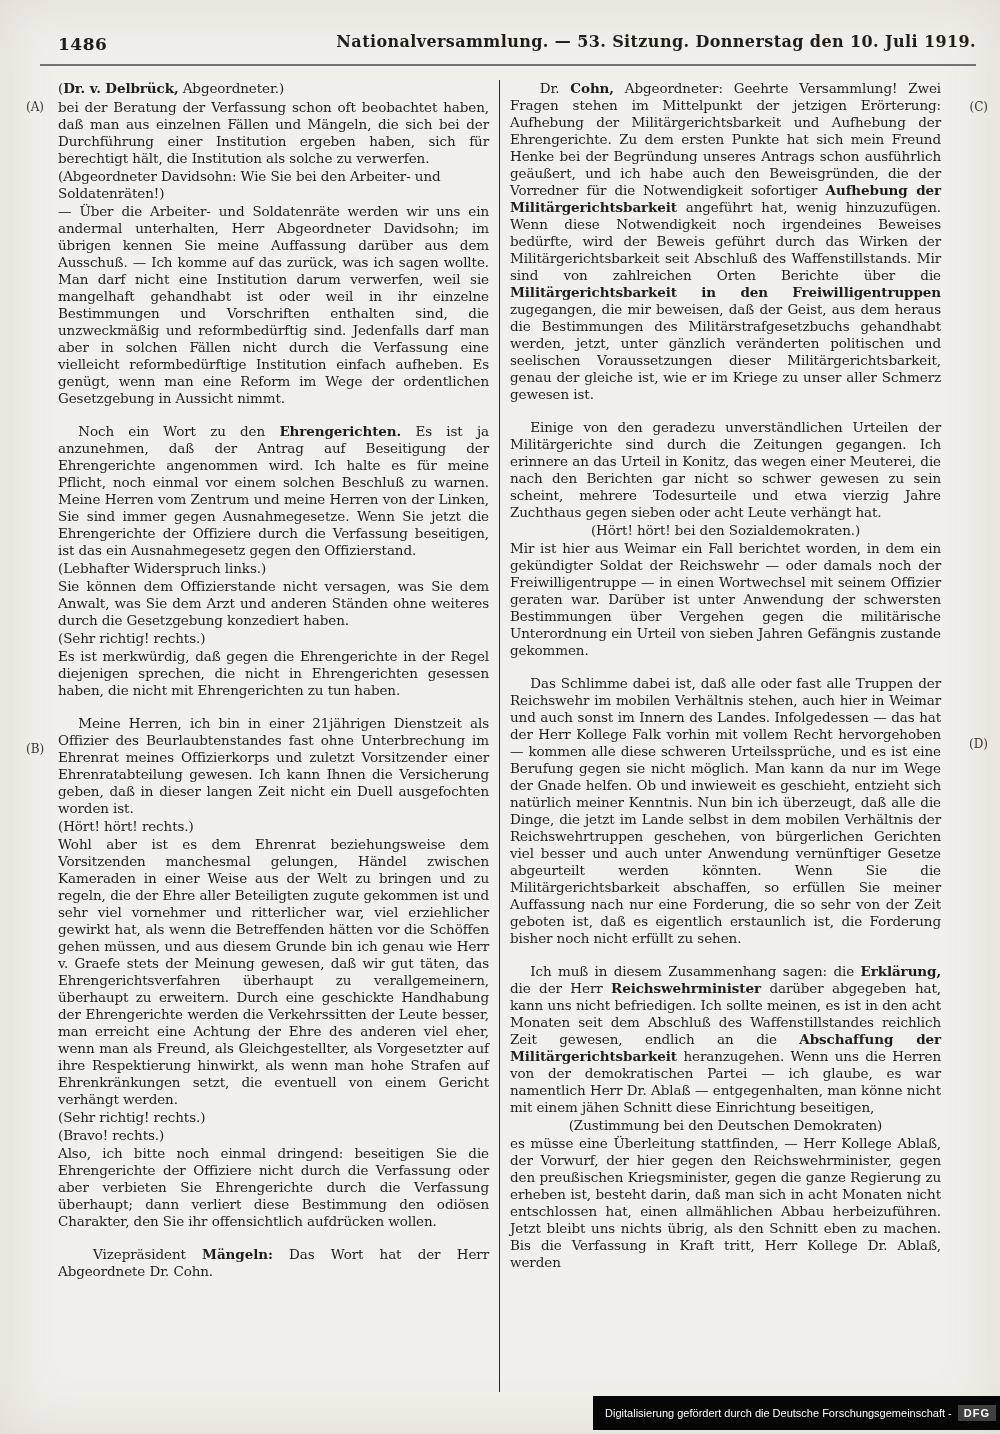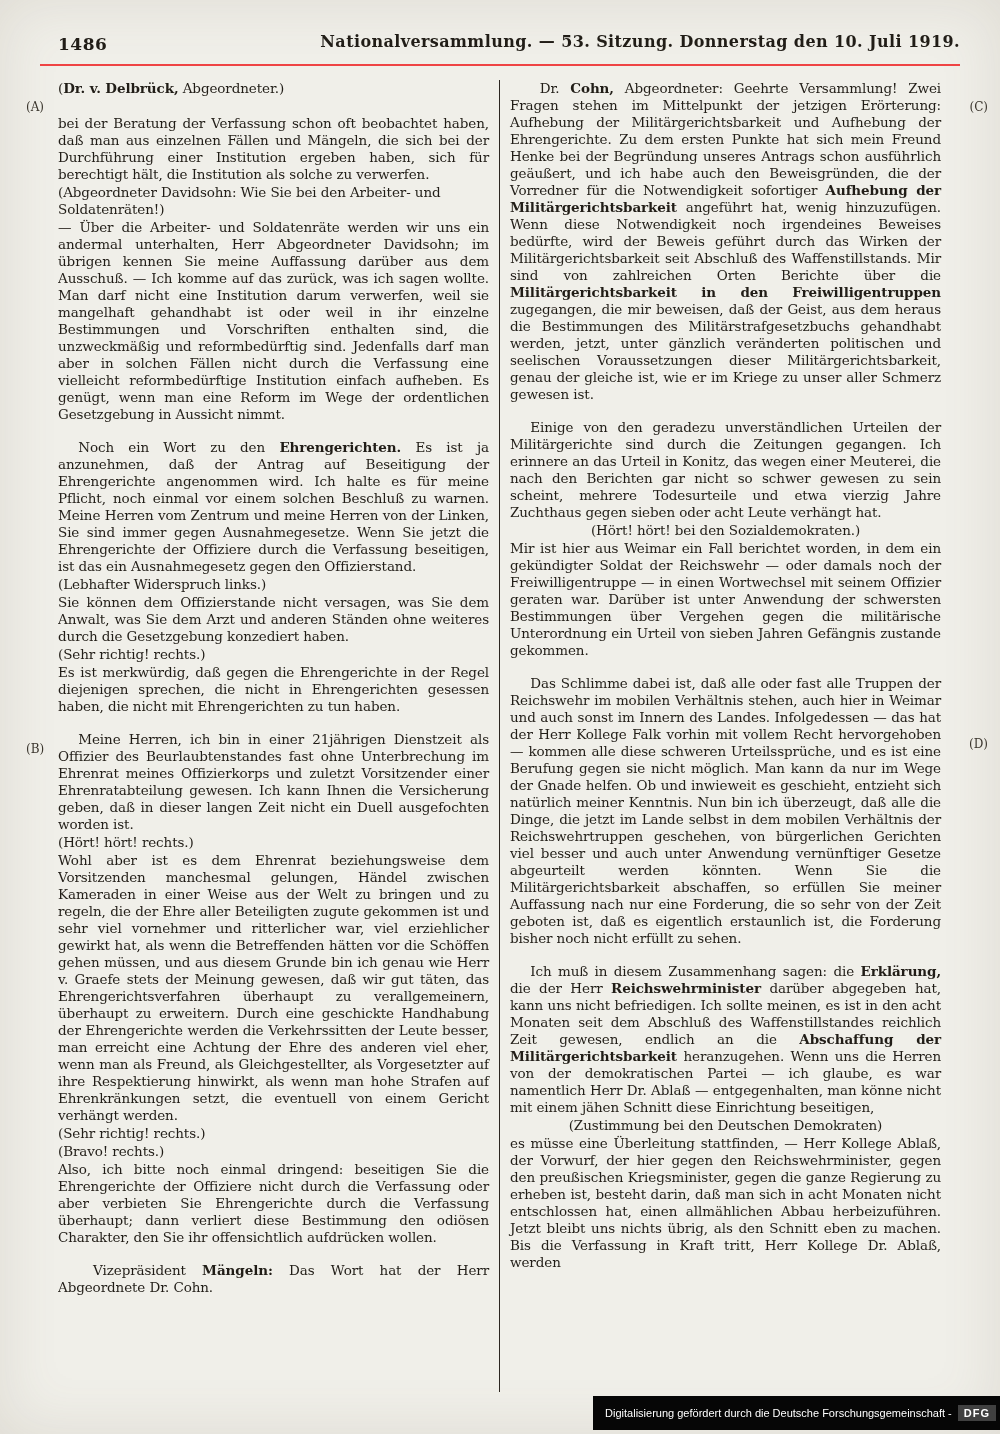--- a/index.html
+++ b/index.html
@@ -11,22 +11,22 @@
     width: 1000px;
     height: 1434px;
     background: #f0efe9;
     color: #211d17;
     overflow: hidden;
     box-shadow: inset 0 0 60px rgba(110,100,80,0.14);
   }
 
   .header {
     position: absolute;
-    top: 32px; left: 40px; right: 40px;
-    border-bottom: 2px solid #ef4444;
+    top: 32px; left: 40px; right: 24px;
+    border-bottom: 2px solid #737373;
     padding-bottom: 9px;
     height: 34px;
   }
   .page-number {
     position: absolute; left: 18px; top: 2px;
     font-weight: bold; font-size: 17px; letter-spacing: 0.5px;
   }
   .header-title {
     text-align: right; font-weight: bold; font-size: 16px;
     letter-spacing: 0.4px;
@@ -49,21 +49,21 @@
   }
   .divider {
     width: 1px;
     background: #2b2620;
     margin: 0 10px;
     flex: 0 0 1px;
   }
 
   .para { margin: 0; }
   .b { font-weight: bold; }
-  .attribution { text-align: left; margin-bottom: 18px; }
+  .attribution { text-align: left; margin-bottom: 2px; }
   .body { text-indent: 1.5em; margin-top: 16px; }
   .flush { text-indent: 0; }
   .interjection { text-align: left; text-indent: 0; margin: 1px 0; }
   .interjection-left { text-align: center; text-indent: 0; margin: 1px 0; }
   .speaker { text-indent: 2.6em; }
   .speech-start { text-indent: 2.2em; }
   .gap-top { margin-top: 16px; }
 
   .margin-mark {
     position: absolute;

